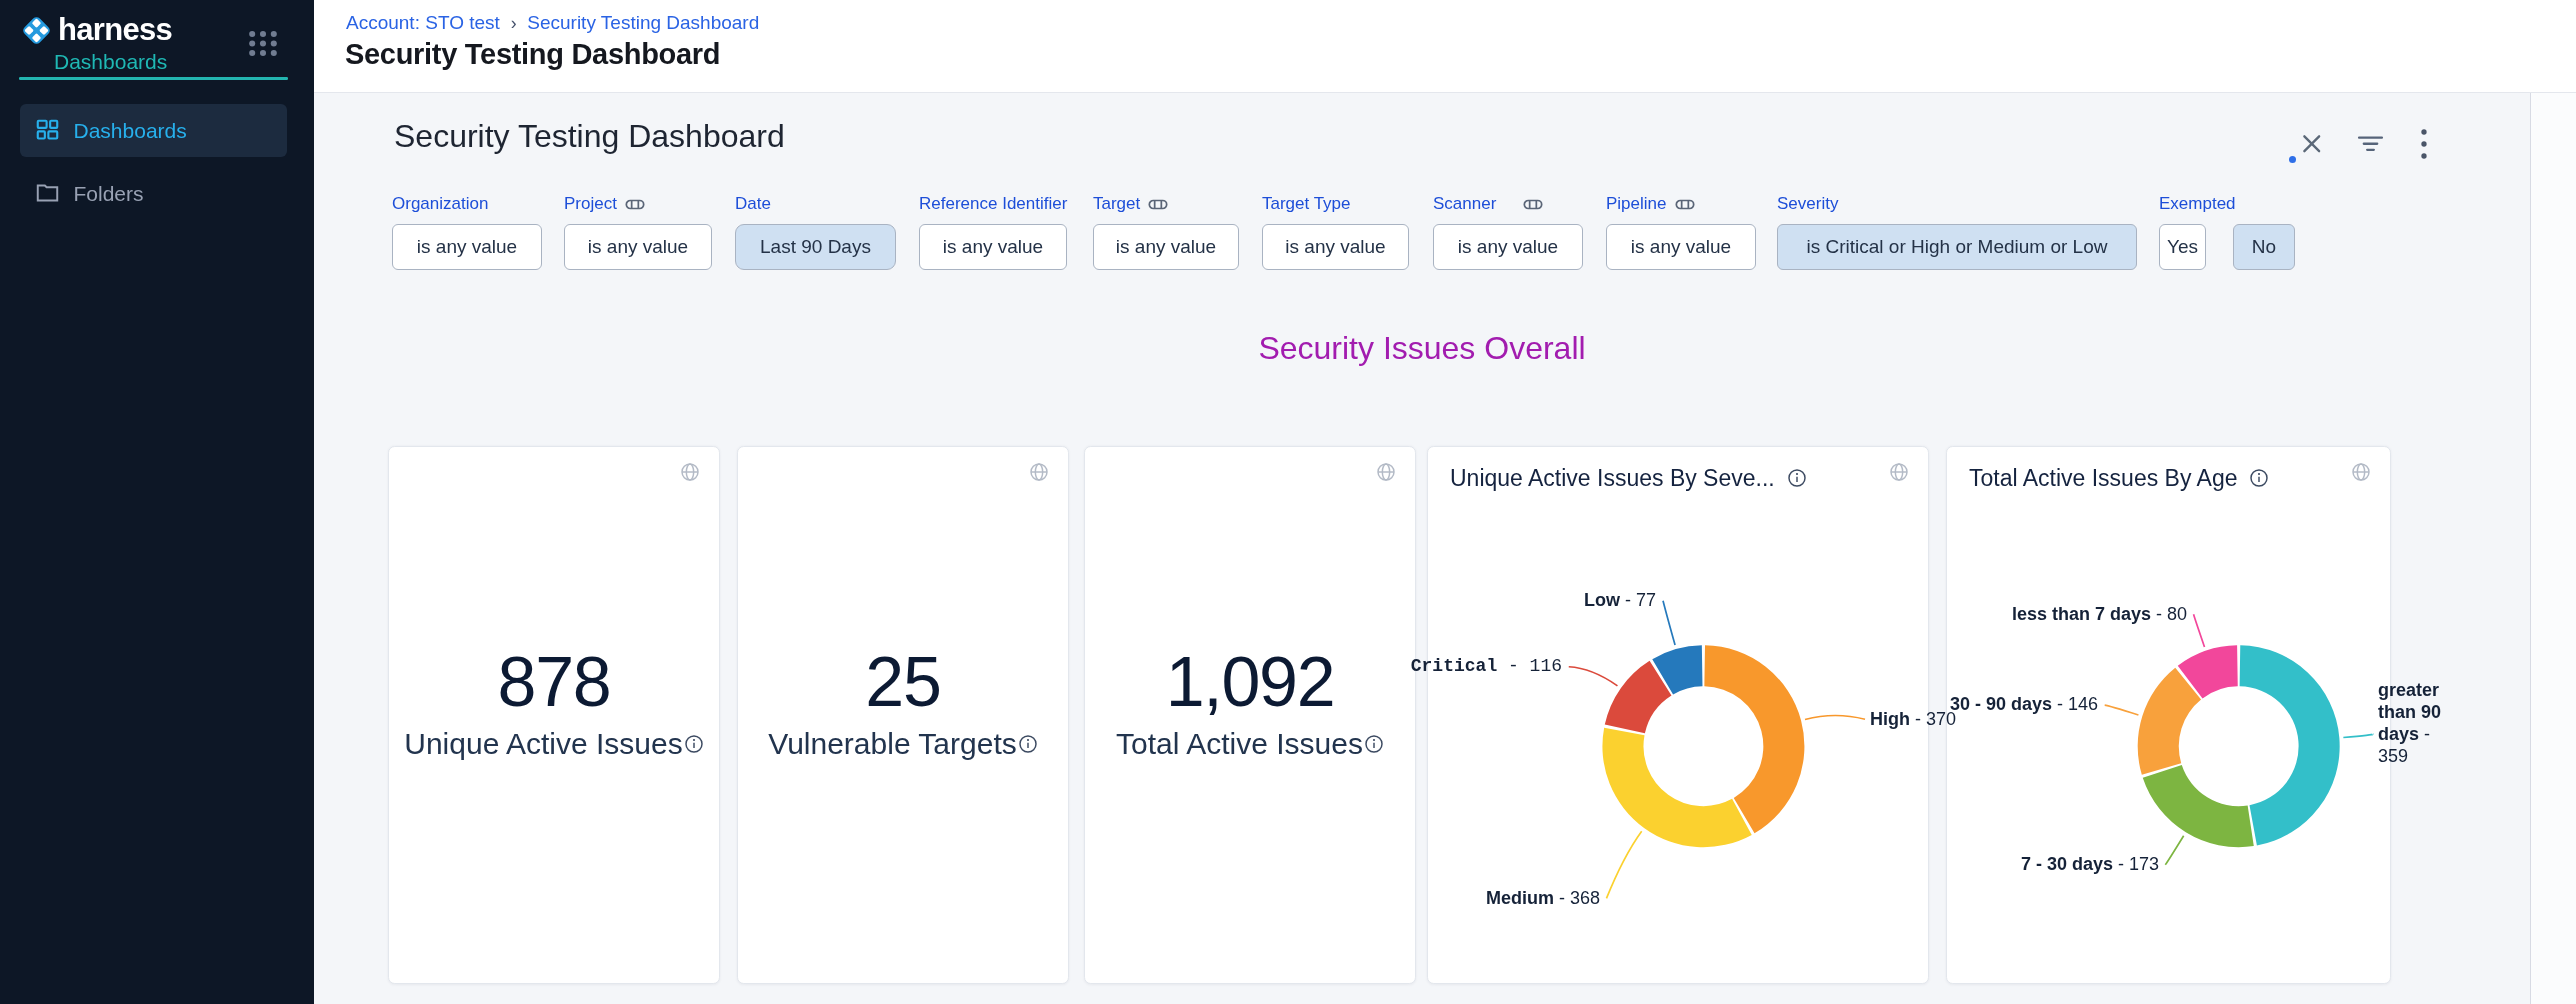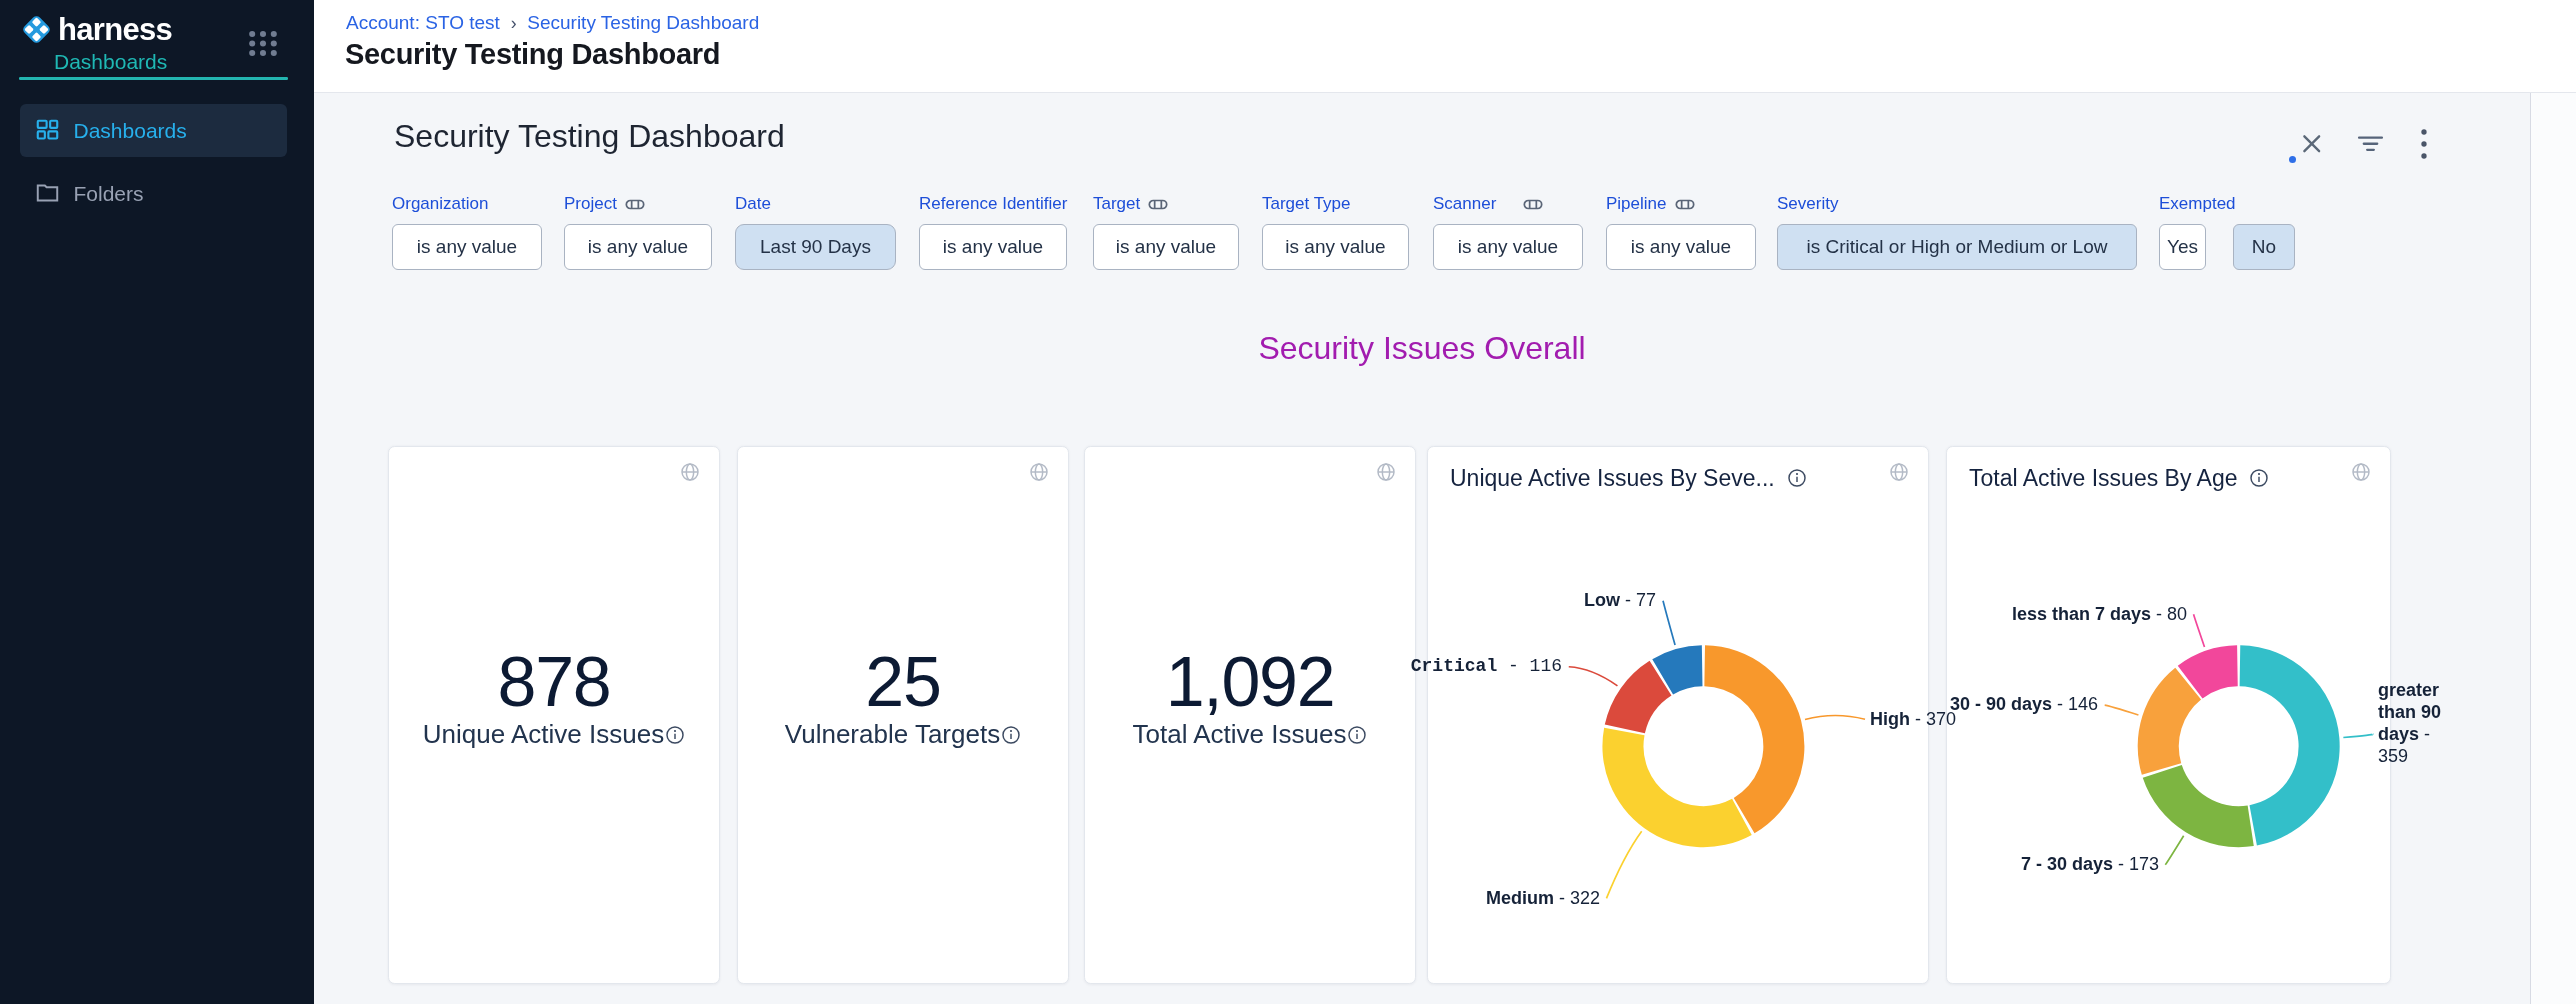--- a/index.html
+++ b/index.html
@@ -6,21 +6,21 @@
   body{
     width:2576px;height:1005px;position:relative;overflow:hidden;
     background:#f4f6f9;
     font-family:"Liberation Sans","DejaVu Sans",sans-serif;
     -webkit-font-smoothing:antialiased;
   }
   .abs{position:absolute;}
 
   
   .sidebar{left:0;top:0;width:314px;height:1005px;background:#0d1726;z-index:5;}
-  .brand-row{position:absolute;left:19px;top:12px;display:flex;align-items:flex-start;}
+  .brand-row{position:absolute;left:19px;top:12px;display:flex;align-items:flex-end;}
   .brand-text{color:#ffffff;font-size:31px;font-weight:700;letter-spacing:-0.7px;margin-left:4px;}
   .product-label{position:absolute;left:54px;top:50px;color:#1fb8b4;font-size:21px;font-weight:500;}
   .teal-rule{position:absolute;left:19px;top:77px;width:269px;height:2.7px;background:#23b5b0;border-radius:1.3px;}
   .apps-grid{position:absolute;left:248px;top:30px;}
   .nav-item{position:absolute;left:19.5px;width:267px;height:53px;border-radius:6px;display:flex;align-items:center;font-size:21px;}
   .nav-item.active{background:#1c2b3f;color:#27b0ec;}
   .nav-item.plain{color:#98a1b3;}
   .nav-item .nicon{margin-left:16px;margin-right:15px;display:flex;align-items:center;}
 
   
@@ -40,21 +40,21 @@
   .filter-label{position:absolute;top:194px;font-size:17px;color:#1d4ed8;display:flex;align-items:center;gap:8px;}
   .filter-field{position:absolute;top:224px;height:46px;background:#ffffff;border:1.3px solid #a9b3c2;border-radius:6px;
     display:flex;align-items:center;justify-content:center;font-size:19px;color:#243247;box-sizing:border-box;white-space:nowrap;}
   .filter-field.selected{background:#cfe0f2;}
 
   
   .card{position:absolute;top:446px;height:538px;background:#ffffff;border:0.7px solid #e3e7ed;border-radius:6.7px;
     box-shadow:0 0.7px 2.7px rgba(30,40,60,0.06);box-sizing:border-box;}
   .globe{position:absolute;top:15px;right:19px;}
   .stat-num{position:absolute;left:0;top:195px;width:100%;text-align:center;font-size:70px;color:#0c1a33;letter-spacing:-1.3px;}
-  .stat-label{position:absolute;left:0;top:272px;width:100%;text-align:center;font-size:26px;color:#22344e;
+  .stat-label{position:absolute;left:0;top:280px;width:100%;text-align:center;font-size:30px;color:#22344e;
     display:flex;align-items:center;justify-content:center;gap:1px;}
   .chart-title{position:absolute;left:22px;top:17.5px;font-size:23px;color:#15233f;display:flex;align-items:center;gap:12px;
     white-space:nowrap;overflow:hidden;max-width:431px;}
 
   
   #labels-layer{left:0;top:0;width:2576px;height:1005px;pointer-events:none;z-index:3;}
   .donut-label{position:absolute;font-size:18px;color:#152238;white-space:nowrap;line-height:22px;}
   .donut-label b{font-weight:700;}
   .donut-label.wrap{white-space:normal;}
 
@@ -337,21 +337,21 @@
     <path d="M 3480.464367101667 1095.0837094458914 Q 3526.306424067543 1091.2750596671158 3524 1090" fill="none" stroke="#33BFC9" stroke-width="2.5"></path>
     <path d="M 3347.4268865262407 1256.3139735855632 A 150 150 0 0 1 3182.53291369061 1154.937504391614 L 3240.469528789762 1135.8495859390243 A 89 89 0 0 0 3338.3066193389027 1195.999624327434 Z" fill="#7DB541"></path>
     <path d="M 3243.297362256872 1240.8934873717112 Q 3219.205558819796 1280.0800285197802 3216 1284" fill="none" stroke="#7DB541" stroke-width="2.5"></path>
     <path d="M 3181.1288699554 1150.4393442419864 A 150 150 0 0 1 3230.816293392195 991.2548527363347 L 3269.1176674127023 1038.7312126235586 A 89 89 0 0 0 3239.636462840204 1133.1806775835787 Z" fill="#F8A13C"></path>
     <path d="M 3176.0857563152363 1061.5183043790908 Q 3132.1751459979346 1047.8121633626688 3126 1047" fill="none" stroke="#F8A13C" stroke-width="2.5"></path>
     <path d="M 3234.5298210601773 988.3540777017602 A 150 150 0 0 1 3322.643902403227 958.0185051277509 L 3323.602048759248 1019.0109797091322 A 89 89 0 0 0 3271.3210271623716 1037.0100861030444 Z" fill="#F2479B"></path>
     <path d="M 3274.2181605081814 960.4967635005008 Q 3259.2440283503374 917.0022194044947 3258 912" fill="none" stroke="#F2479B" stroke-width="2.5"></path>
   </svg>
 <div class="abs" id="labels-layer">
     <div class="donut-label" style="left: 1870px; top: 708px;"><b>High</b><span> - 370</span></div>
-    <div class="donut-label" style="right: 976px; top: 887px;"><b>Medium</b><span> - 322</span></div>
+    <div class="donut-label" style="right: 976px; top: 887px;"><b>Medium</b><span> - 368</span></div>
     <div class="donut-label" style="right: 1014px; top: 655px; font-family: Liberation Mono, monospace;"><b>Critical</b><span> - 116</span></div>
     <div class="donut-label" style="right: 920px; top: 589px;"><b>Low</b><span> - 77</span></div>
     <div class="donut-label wrap" style="left: 2378px; top: 679px; width: 78px;"><b>greater than 90 days</b><span> - 359</span></div>
     <div class="donut-label" style="right: 417px; top: 853px;"><b>7 - 30 days</b><span> - 173</span></div>
     <div class="donut-label" style="right: 478px; top: 693px;"><b>30 - 90 days</b><span> - 146</span></div>
     <div class="donut-label" style="right: 389px; top: 603px;"><b>less than 7 days</b><span> - 80</span></div>
   </div>
 
 <div class="abs scroll-strip"></div>
 

